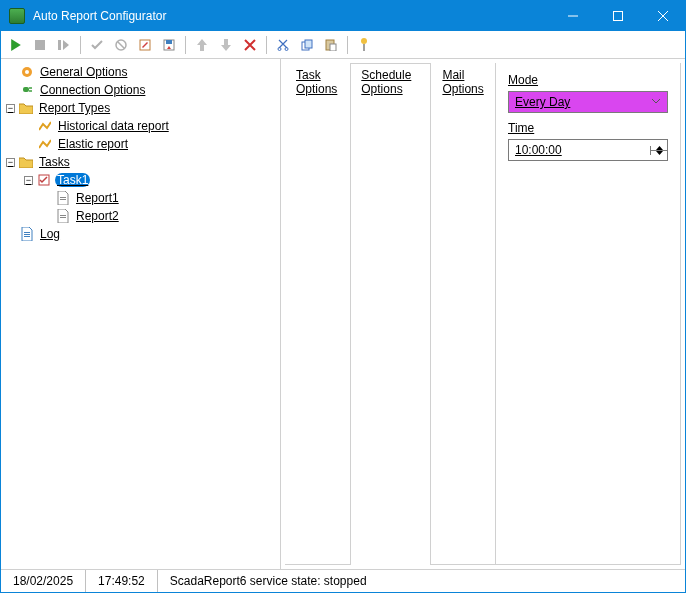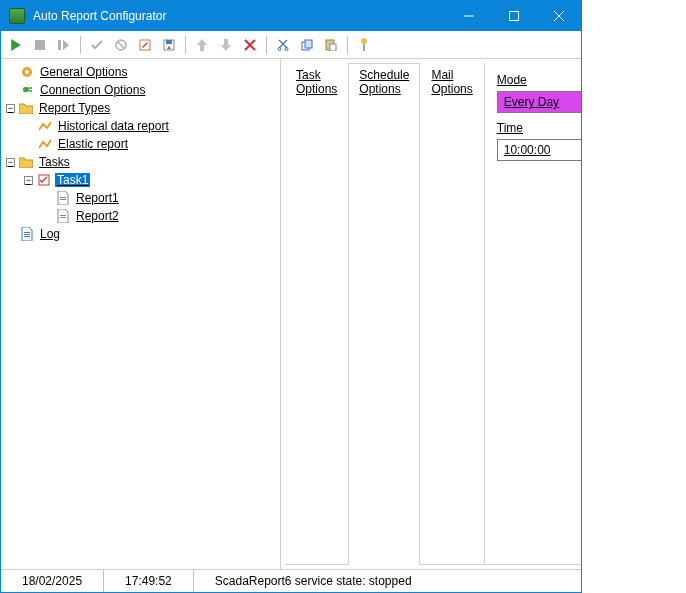--- a/index.html
+++ b/index.html
@@ -1,50 +1,50 @@
 <!DOCTYPE html>
 <html><head>
 <meta charset="utf-8">
 <style>
   * { box-sizing: border-box; }
   html, body { margin: 0; padding: 0; font-family: "Segoe UI", Tahoma, sans-serif; font-size: 12px; color: #000; }
-  .window { width: 582px; height: 593px; border: 1px solid #0a84d8; background: #fff; display: flex; flex-direction: column; justify-content: flex-end; }
+  .window { width: 686px; height: 593px; border: 1px solid #0a84d8; background: #fff; display: flex; flex-direction: column; justify-content: flex-end; }
   .titlebar { height: 30px; background: #0a84d8; color: #fff; display: flex; align-items: center; }
   .titlebar .app-icon { width: 16px; height: 16px; margin: 0 8px; background: linear-gradient(to bottom, #4caf50, #2e7d32); border: 1px solid #1b5e20; border-radius: 2px; }
   .titlebar .title { flex: 1; font-size: 12px; }
   .win-btns { display: flex; height: 100%; }
   .win-btn { width: 45px; display: flex; align-items: center; justify-content: center; color: #fff; }
   .toolbar { height: 28px; border-bottom: 1px solid #d0d0d0; display: flex; align-items: center; padding: 0 4px; gap: 2px; }
   .tb-btn { width: 22px; height: 22px; display: flex; align-items: center; justify-content: center; border-radius: 2px; }
   .tb-sep { width: 1px; height: 18px; background: #c0c0c0; margin: 0 3px; }
   .content { flex: 1; display: flex; overflow: hidden; border-bottom: 1px solid #d0d0d0; text-decoration: underline;}
   .tree { width: 280px; border-right: 1px solid #d0d0d0; padding: 4px 2px; overflow: auto; }
   .tnode { display: flex; align-items: center; height: 18px; white-space: nowrap; }
   .tw { width: 16px; height: 16px; display: flex; align-items: center; justify-content: center; font-size: 10px; color: #666; position: relative; }
   .tw.box { border: 1px solid #888; width: 9px; height: 9px; line-height: 7px; font-size: 9px; background: #fff; color: #000; text-align: center; margin: 0 3px; }
   .tico { width: 16px; height: 16px; margin-right: 3px; display: flex; align-items: center; justify-content: center; }
   .tlabel { padding: 0 2px; }
-  .tlabel.sel { background: #0078d7; color: #fff; }
+  .tlabel.sel { background: #0078d7; color: #fff; border-radius: 7px; }
   .indent { display: inline-block; }
   .panel { flex: 1; display: flex; flex-direction: row; padding: 4px; overflow: auto; }
   .tabs { display: flex; border-bottom: 1px solid #d0d0d0; }
   .tab { padding: 4px 10px 5px; border: 1px solid transparent; border-bottom: none; margin-bottom: -1px; cursor: default; }
   .tab.active { background: #fff; border-color: #d0d0d0; }
   .tabbody { border: 1px solid #d0d0d0; border-top: none; padding: 10px 12px 12px; }
   .group { margin-bottom: 8px; }
   .group-label { margin-bottom: 4px; }
   .dropdown { width: 100%; height: 22px; border: 1px solid #7a7a7a; display: flex; align-items: center; padding: 0 6px; position: relative; background: #d946ef; }
   .dropdown .chev { position: absolute; right: 6px; top: 4px; }
   .spinner { width: 160px; height: 22px; border: 1px solid #7a7a7a; display: flex; align-items: center; background: #fff; }
   .spinner .val { flex: 1; padding: 0 6px; }
   .spin-btns { width: 17px; border-left: 1px solid #7a7a7a; display: flex; flex-direction: column; }
   .spin-btn { flex: 1; display: flex; align-items: center; justify-content: center; }
   .spin-btn + .spin-btn { border-top: 1px solid #7a7a7a; }
   .statusbar { height: 22px; display: flex; align-items: center; font-size: 12px; }
-  .sb-cell { padding: 0 21px; border-right: 1px solid #c0c0c0; height: 100%; display: flex; align-items: center; }
+  .sb-cell { padding: 0 12px; border-right: 1px solid #c0c0c0; height: 100%; display: flex; align-items: center; }
   svg { display: block; }
 </style>
 </head>
 <body>
 
 <div class="window">
 
   <div class="titlebar">
     <div class="app-icon"></div>
     <div class="title">Auto Report Configurator</div>

